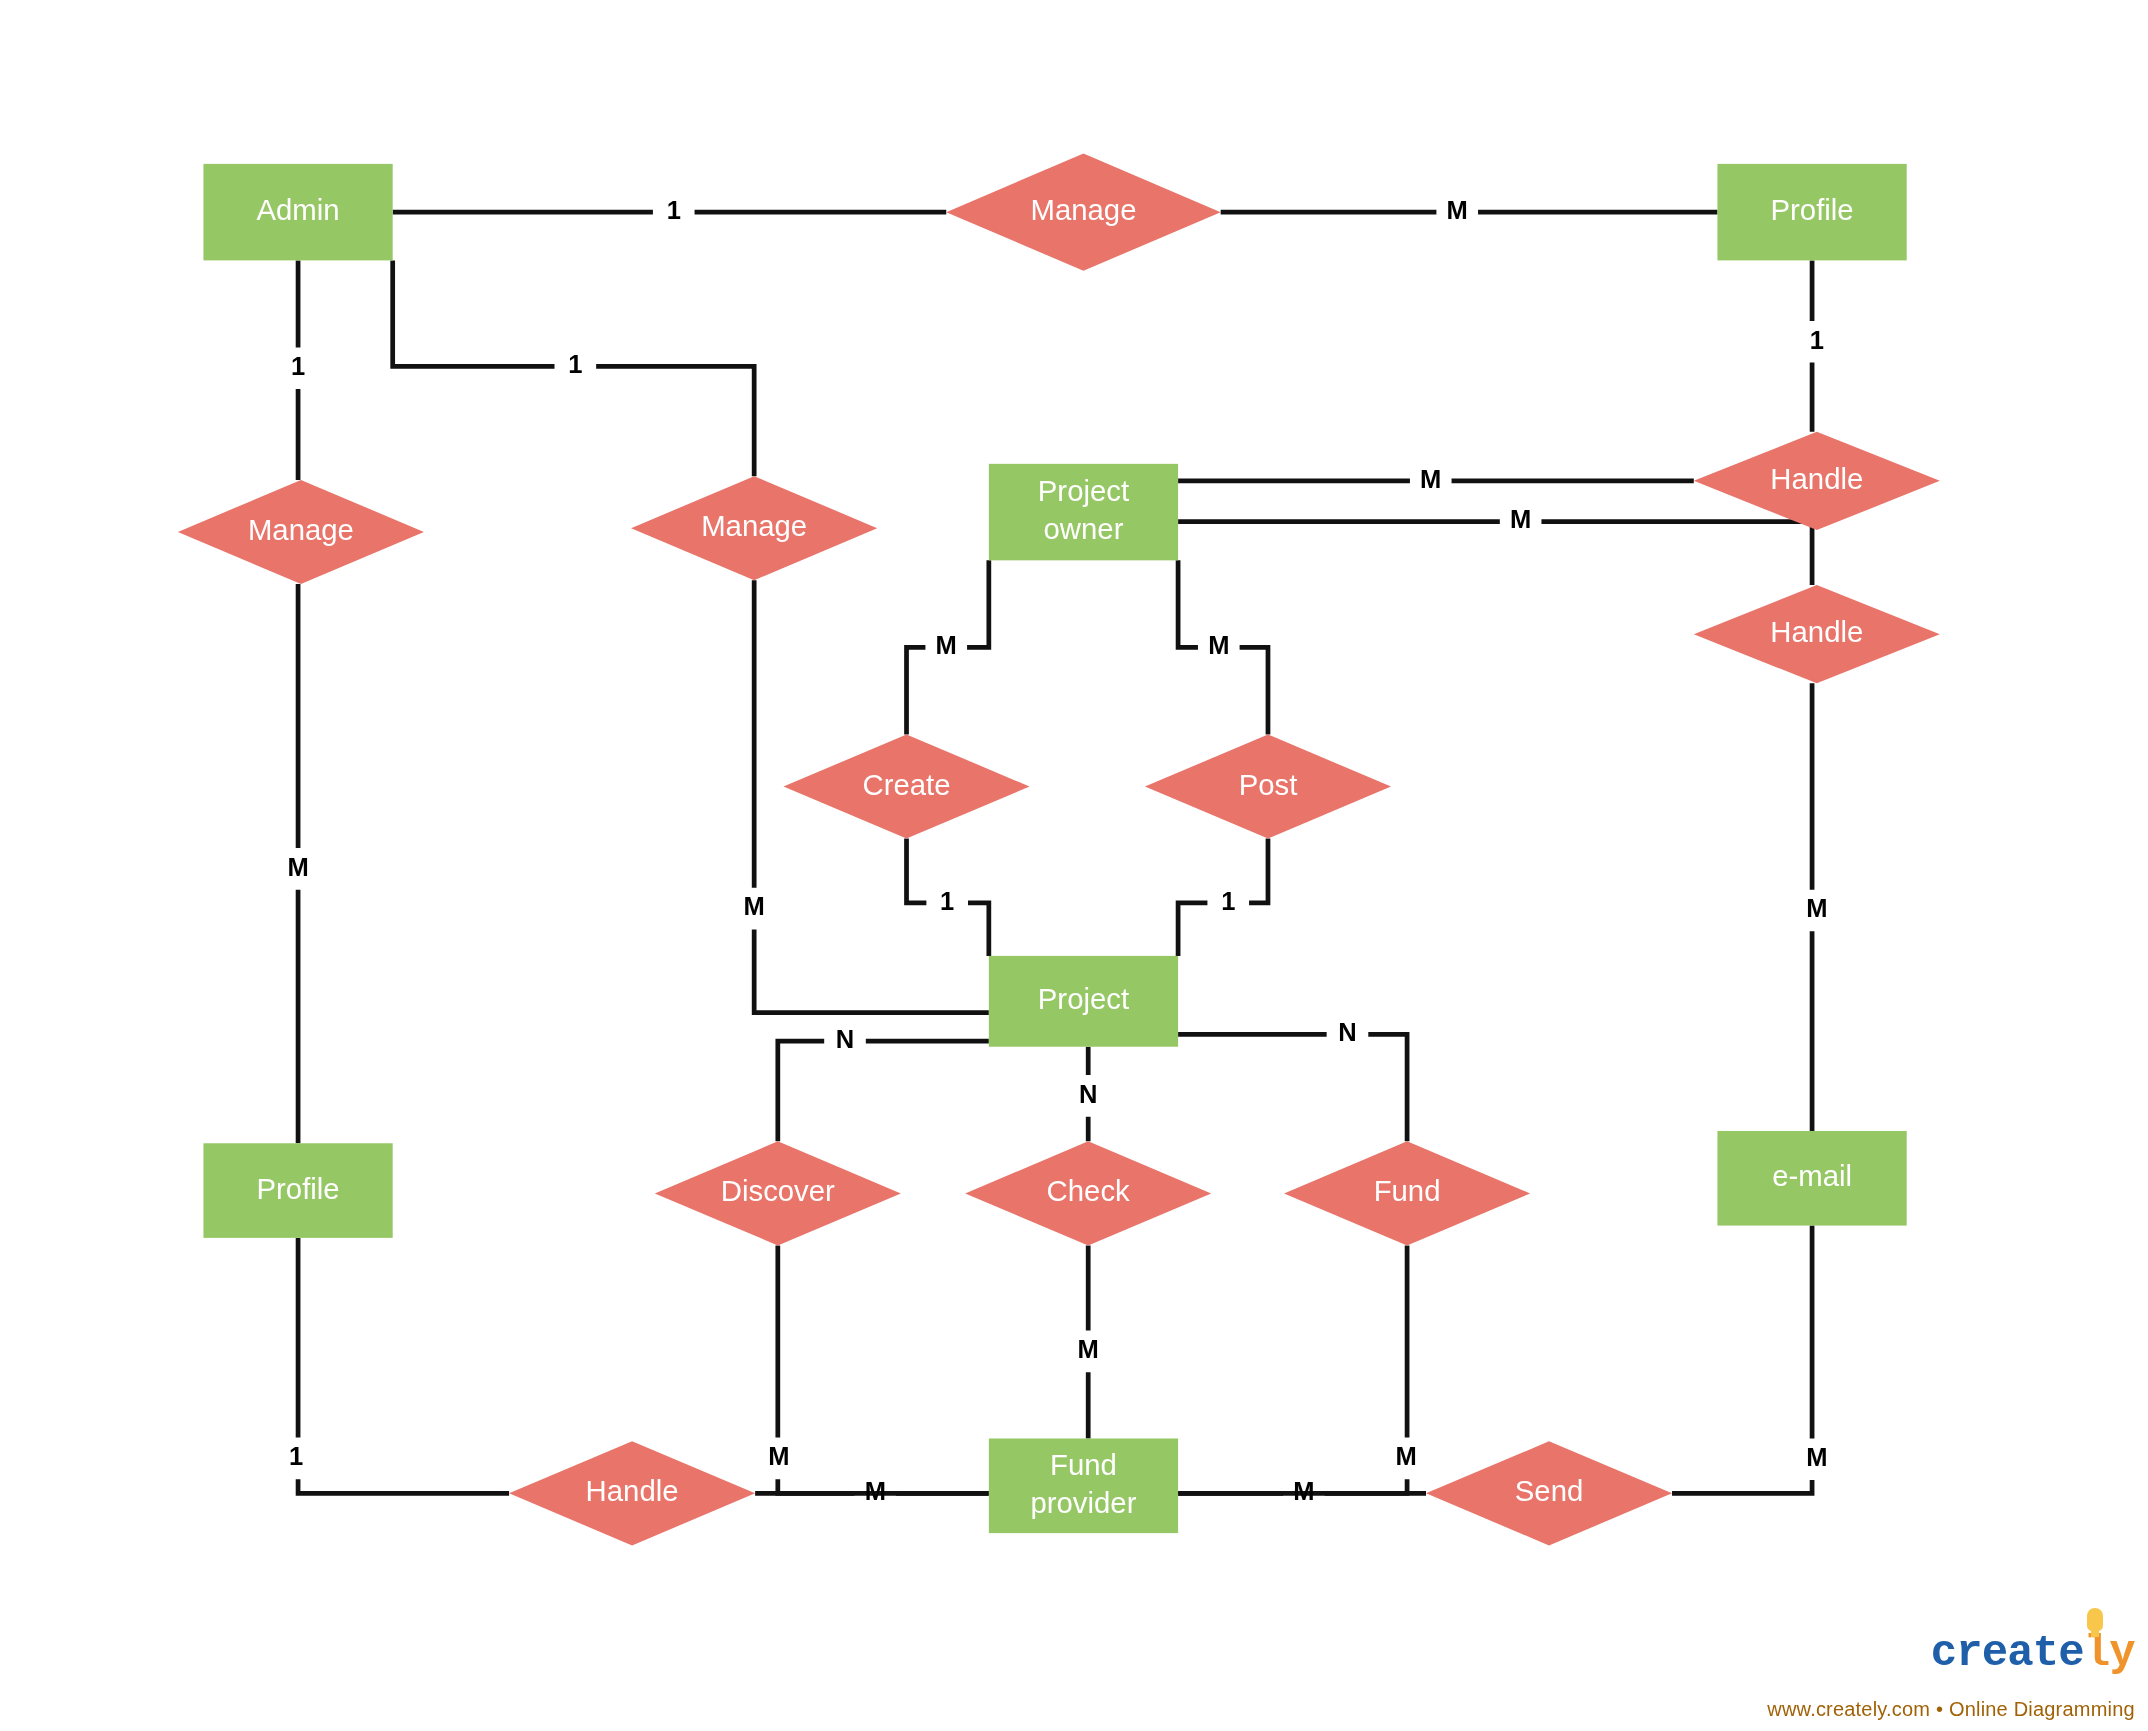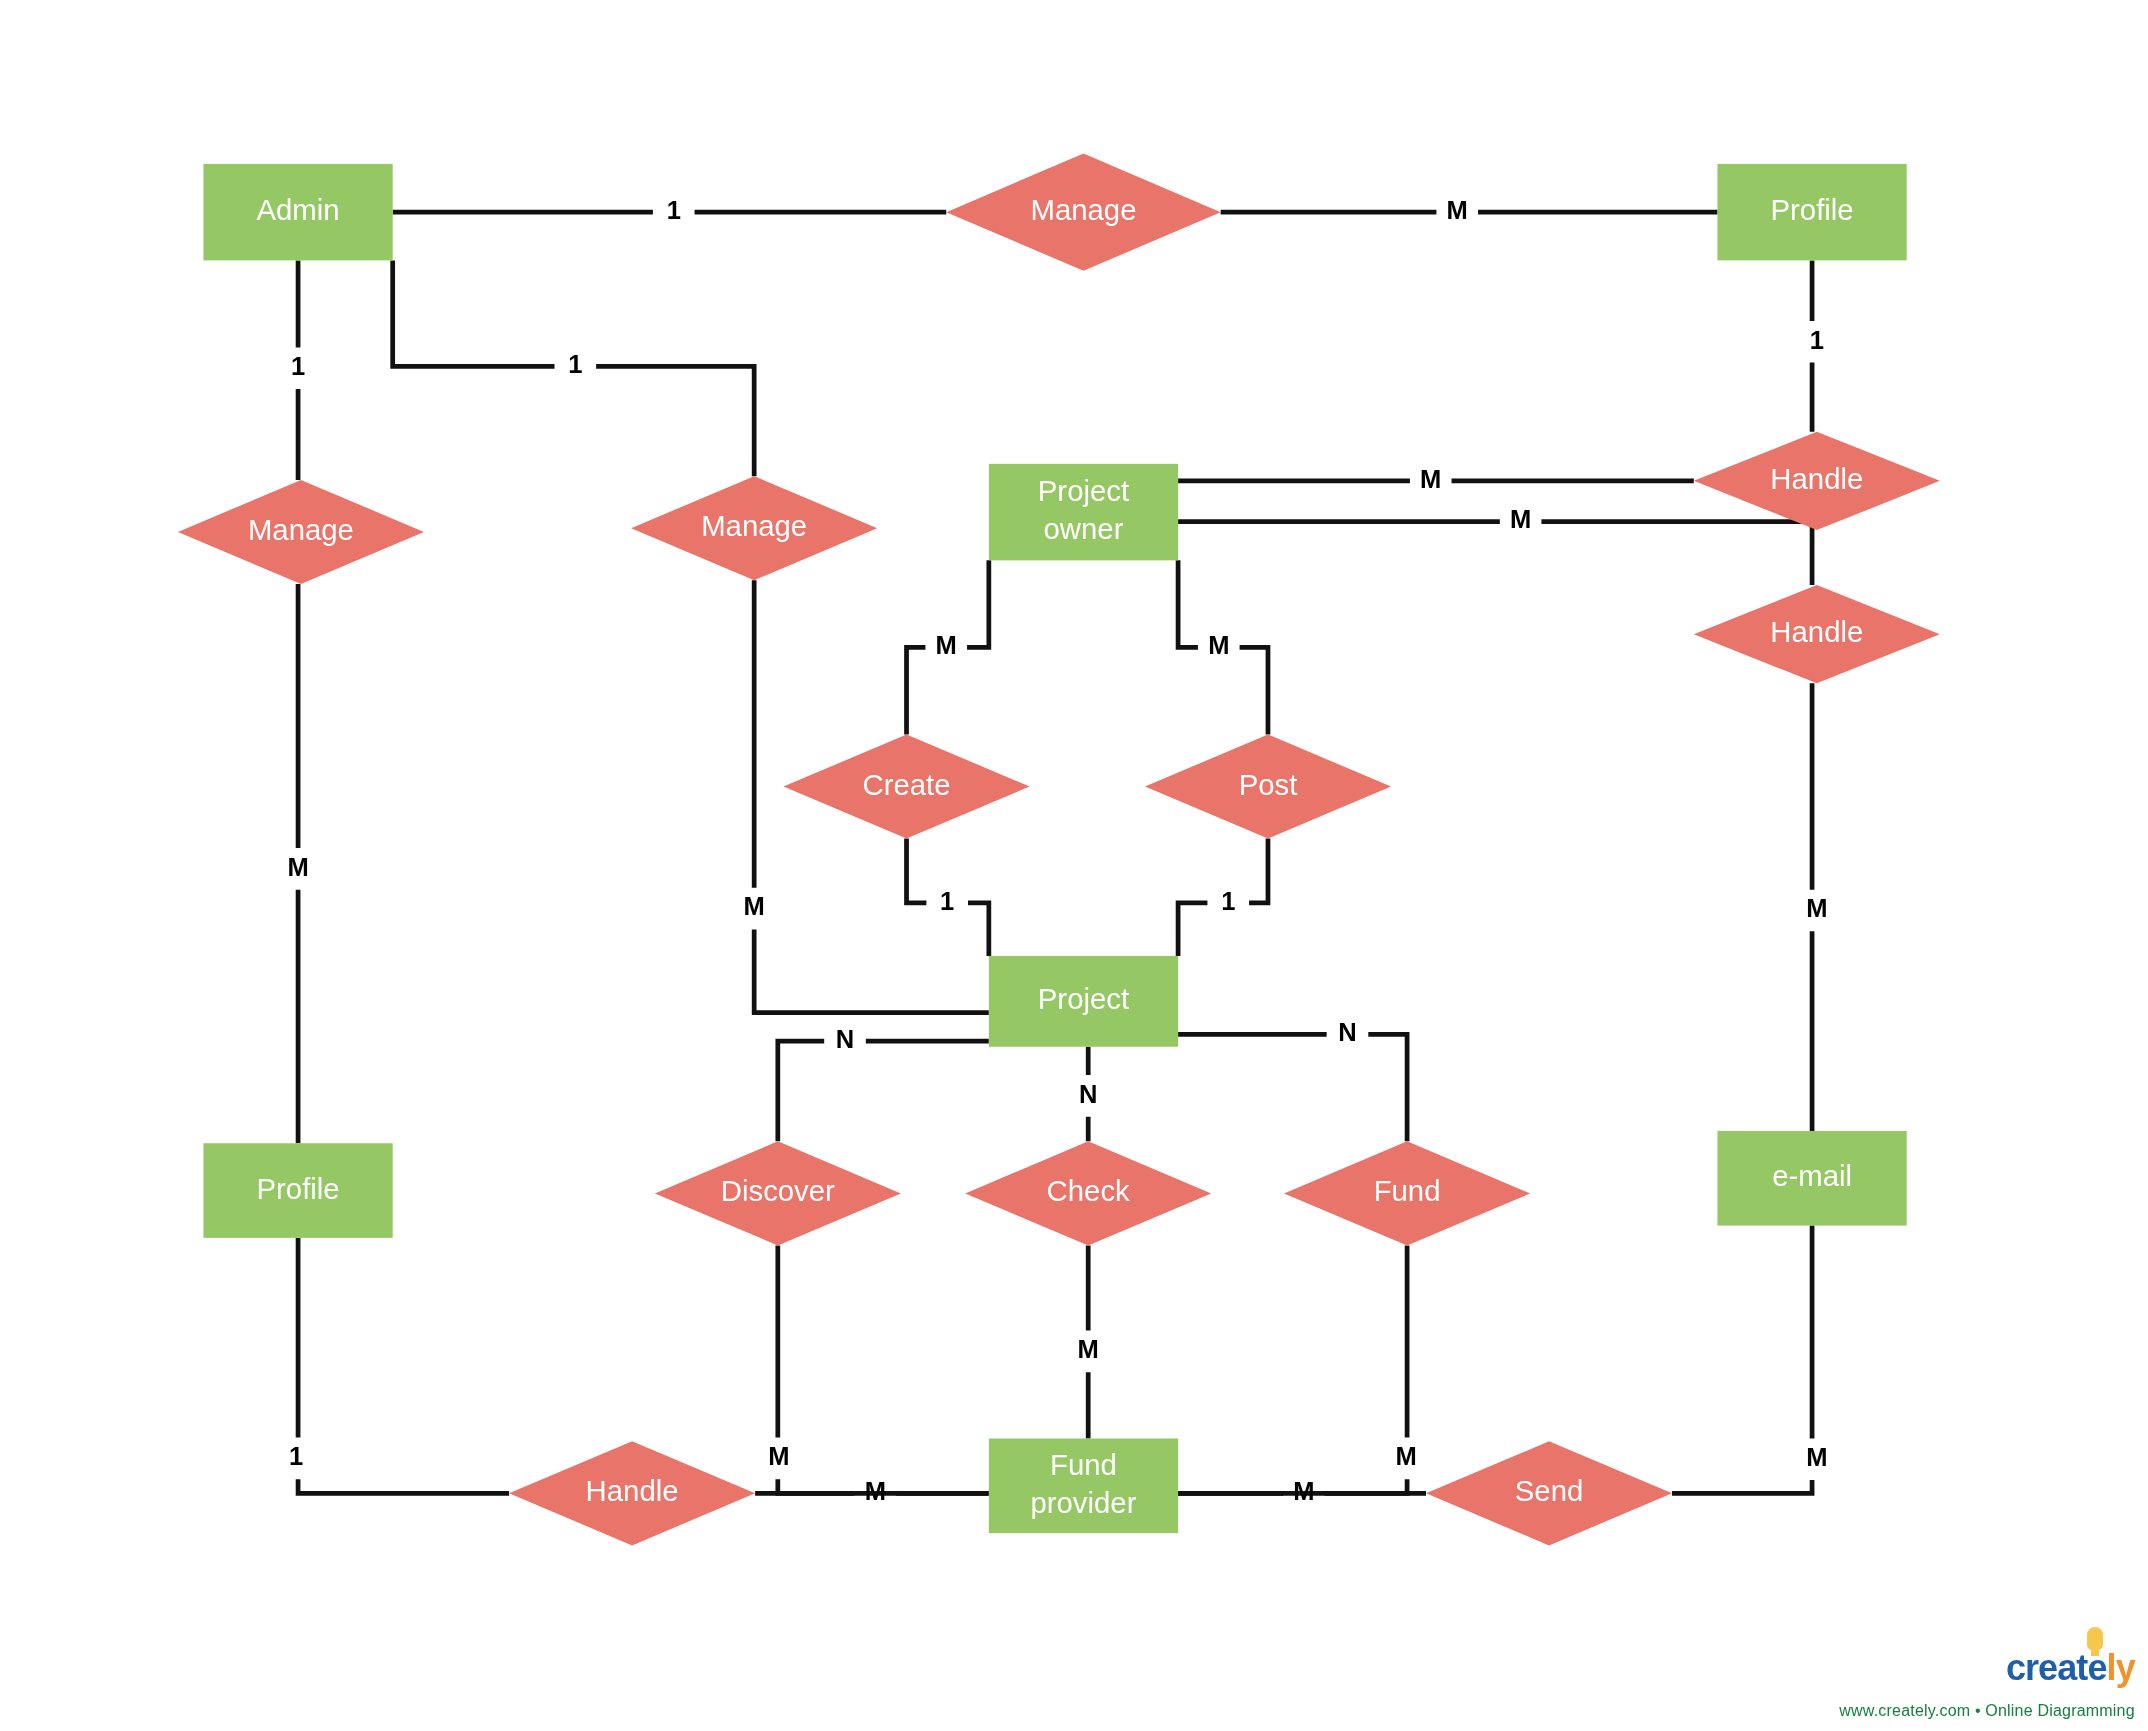--- a/index.html
+++ b/index.html
@@ -47,22 +47,22 @@
     dominant-baseline: middle;
   }
   .brand-wrap {
     position: absolute;
     right: 13.2px;
     bottom: 13.2px;
     text-align: right;
     line-height: 1;
   }
   .brand-word {
-    font-family: Liberation Sans, sans-serif;
-    font-size: 36px;
+    font-family: Liberation Mono, monospace;
+    font-size: 44px;
     font-weight: bold;
     letter-spacing: -0.9px;
     position: relative;
     display: inline-block;
   }
   .brand-create { color: #1f5fa9; }
   .brand-ly { color: #f0932b; }
   .brand-bulb {
     position: absolute;
     right: 32px;
@@ -75,24 +75,24 @@
   .brand-bulb::after {
     content: "";
     position: absolute;
     left: 3.8px;
     bottom: -5.7px;
     width: 8.5px;
     height: 5.7px;
     background: #f7c64a;
   }
   .brand-tag {
-    margin-top: 17px;
-    font-family: "Liberation Sans", sans-serif;
-    font-size: 16px;
-    color: #15803d;
+    margin-top: 24px;
+    font-family: "Liberation Sans", sans-serif;
+    font-size: 20px;
+    color: #a16207;
     letter-spacing: 0.2px;
   }
 </style>
 </head>
 <body>
 
 <svg id="er-canvas" viewBox="0 0 2270 1830">
   <g id="edges-layer">
       <path d="M 415 224 L 690 224 M 734 224 L 1000 224" class="edge"></path>
       <path d="M 1290 224 L 1518 224 M 1562 224 L 1815 224" class="edge"></path>

